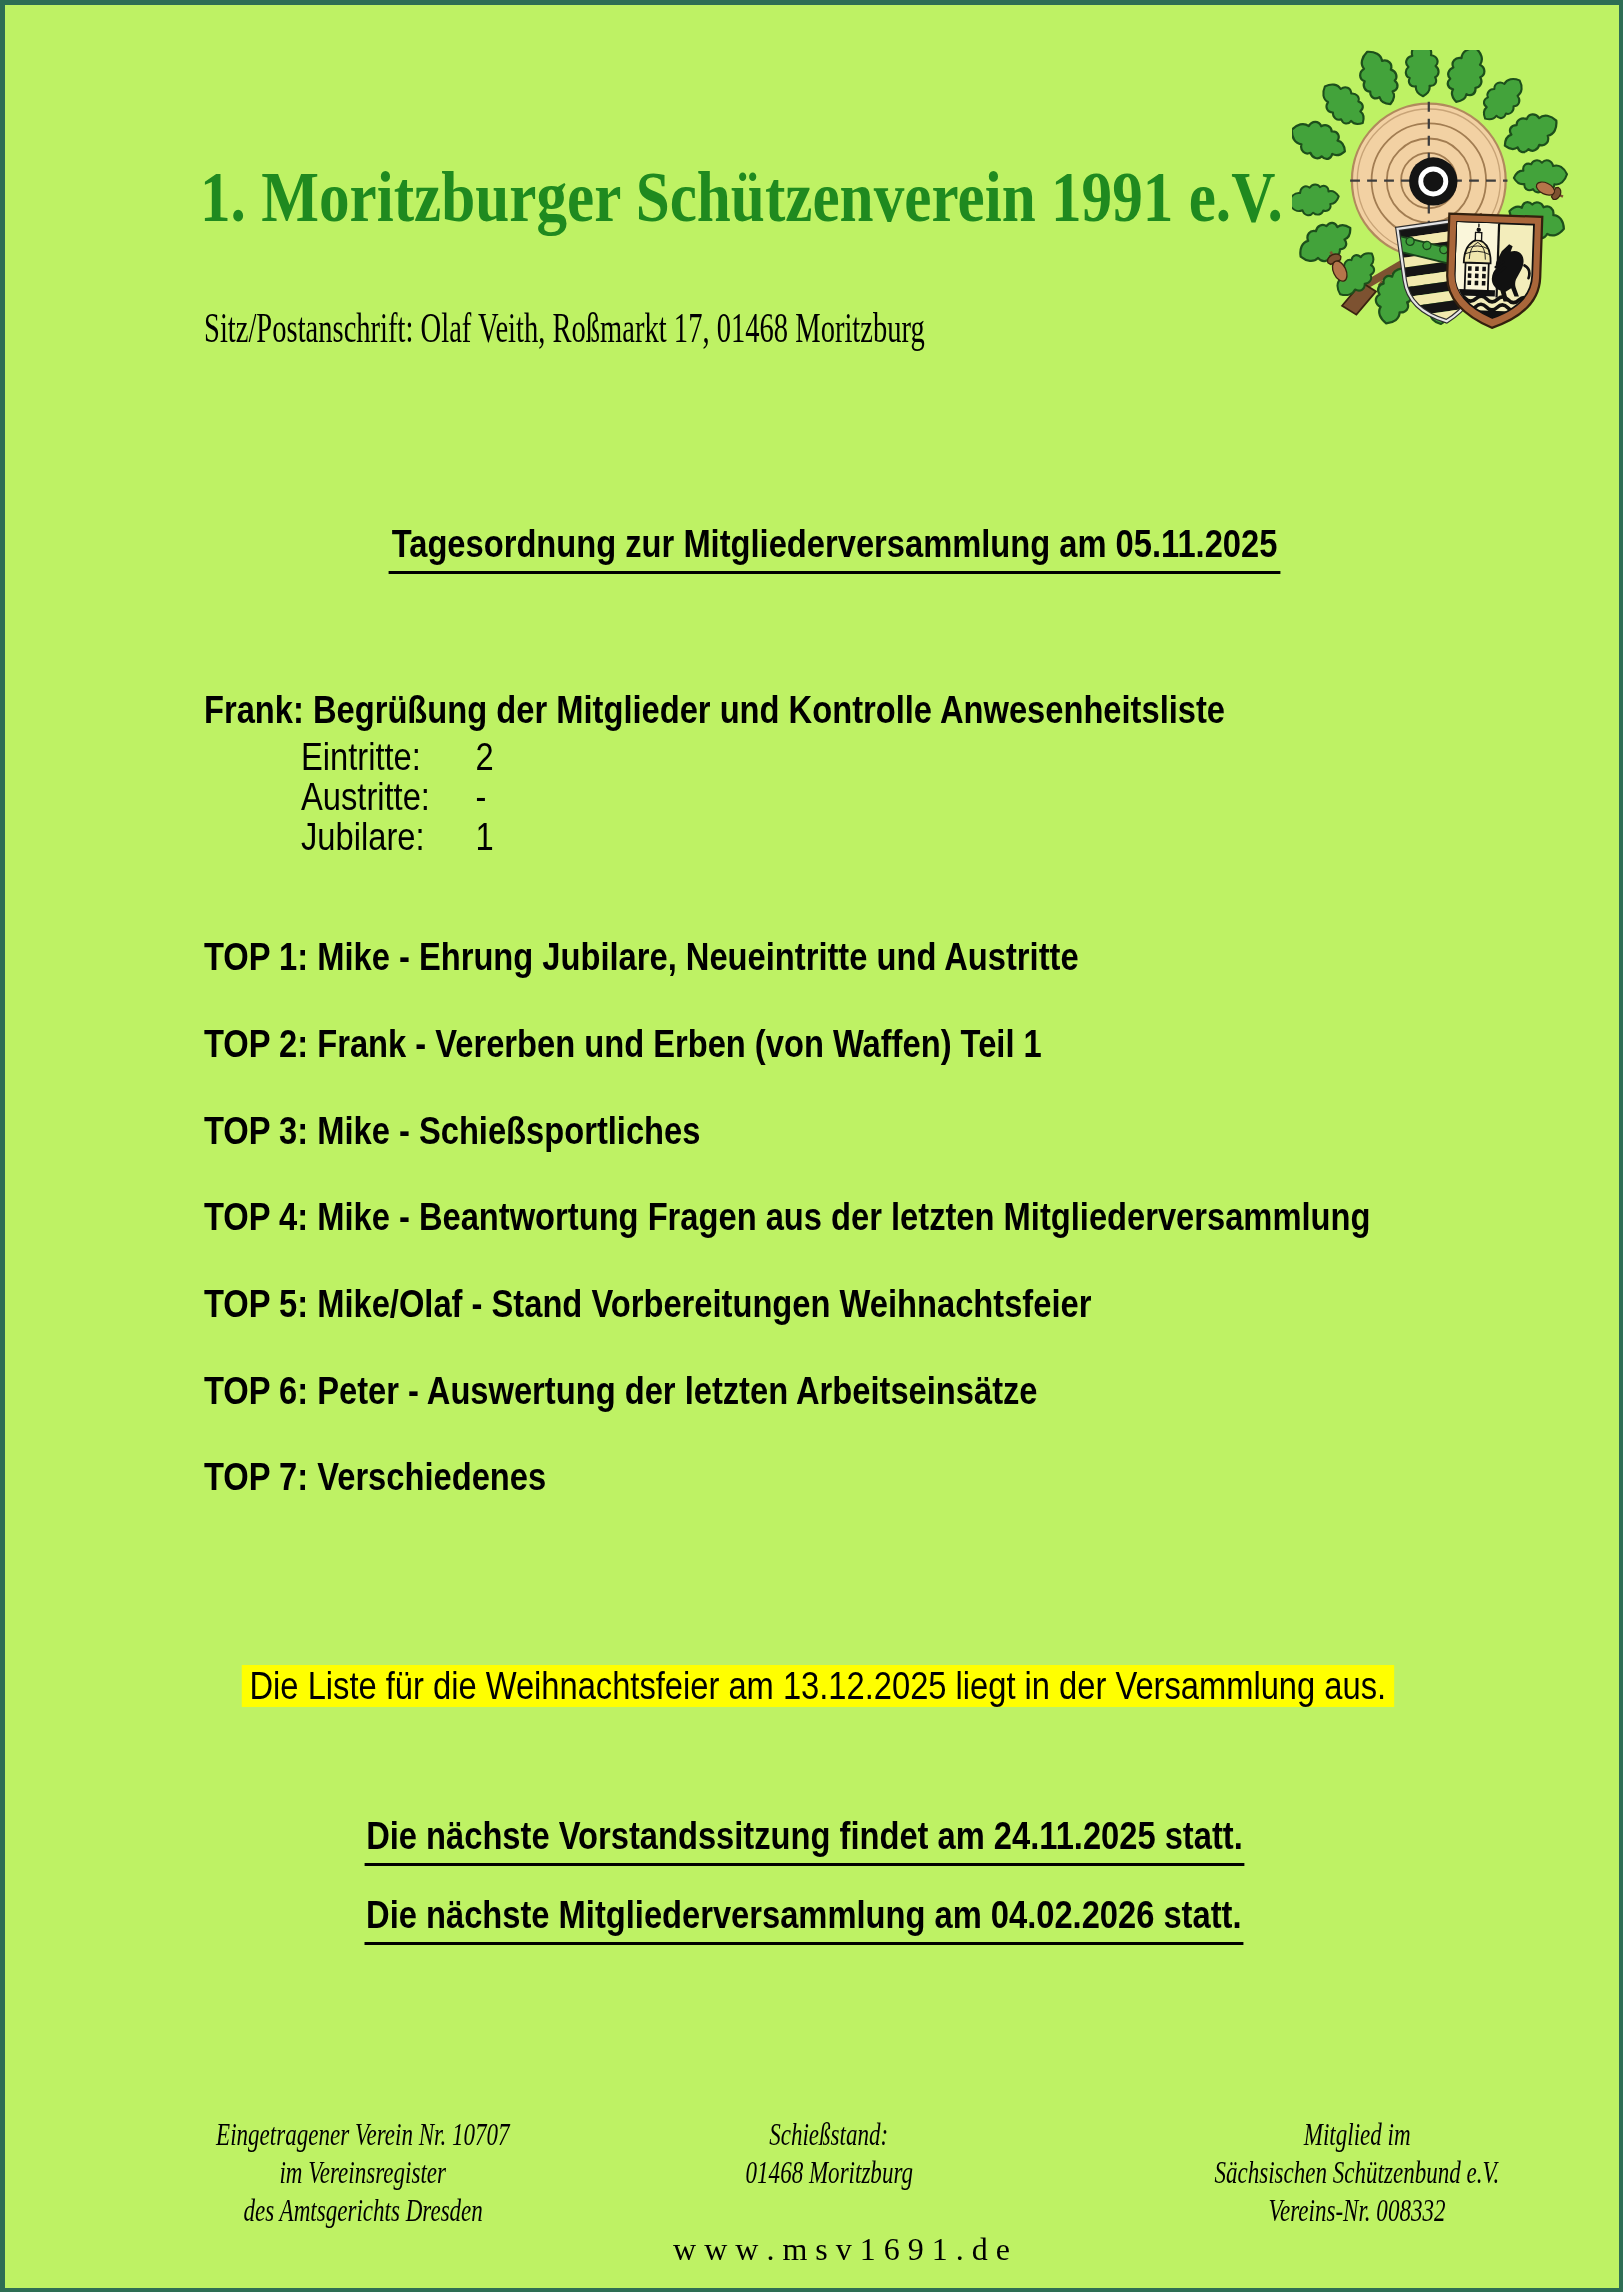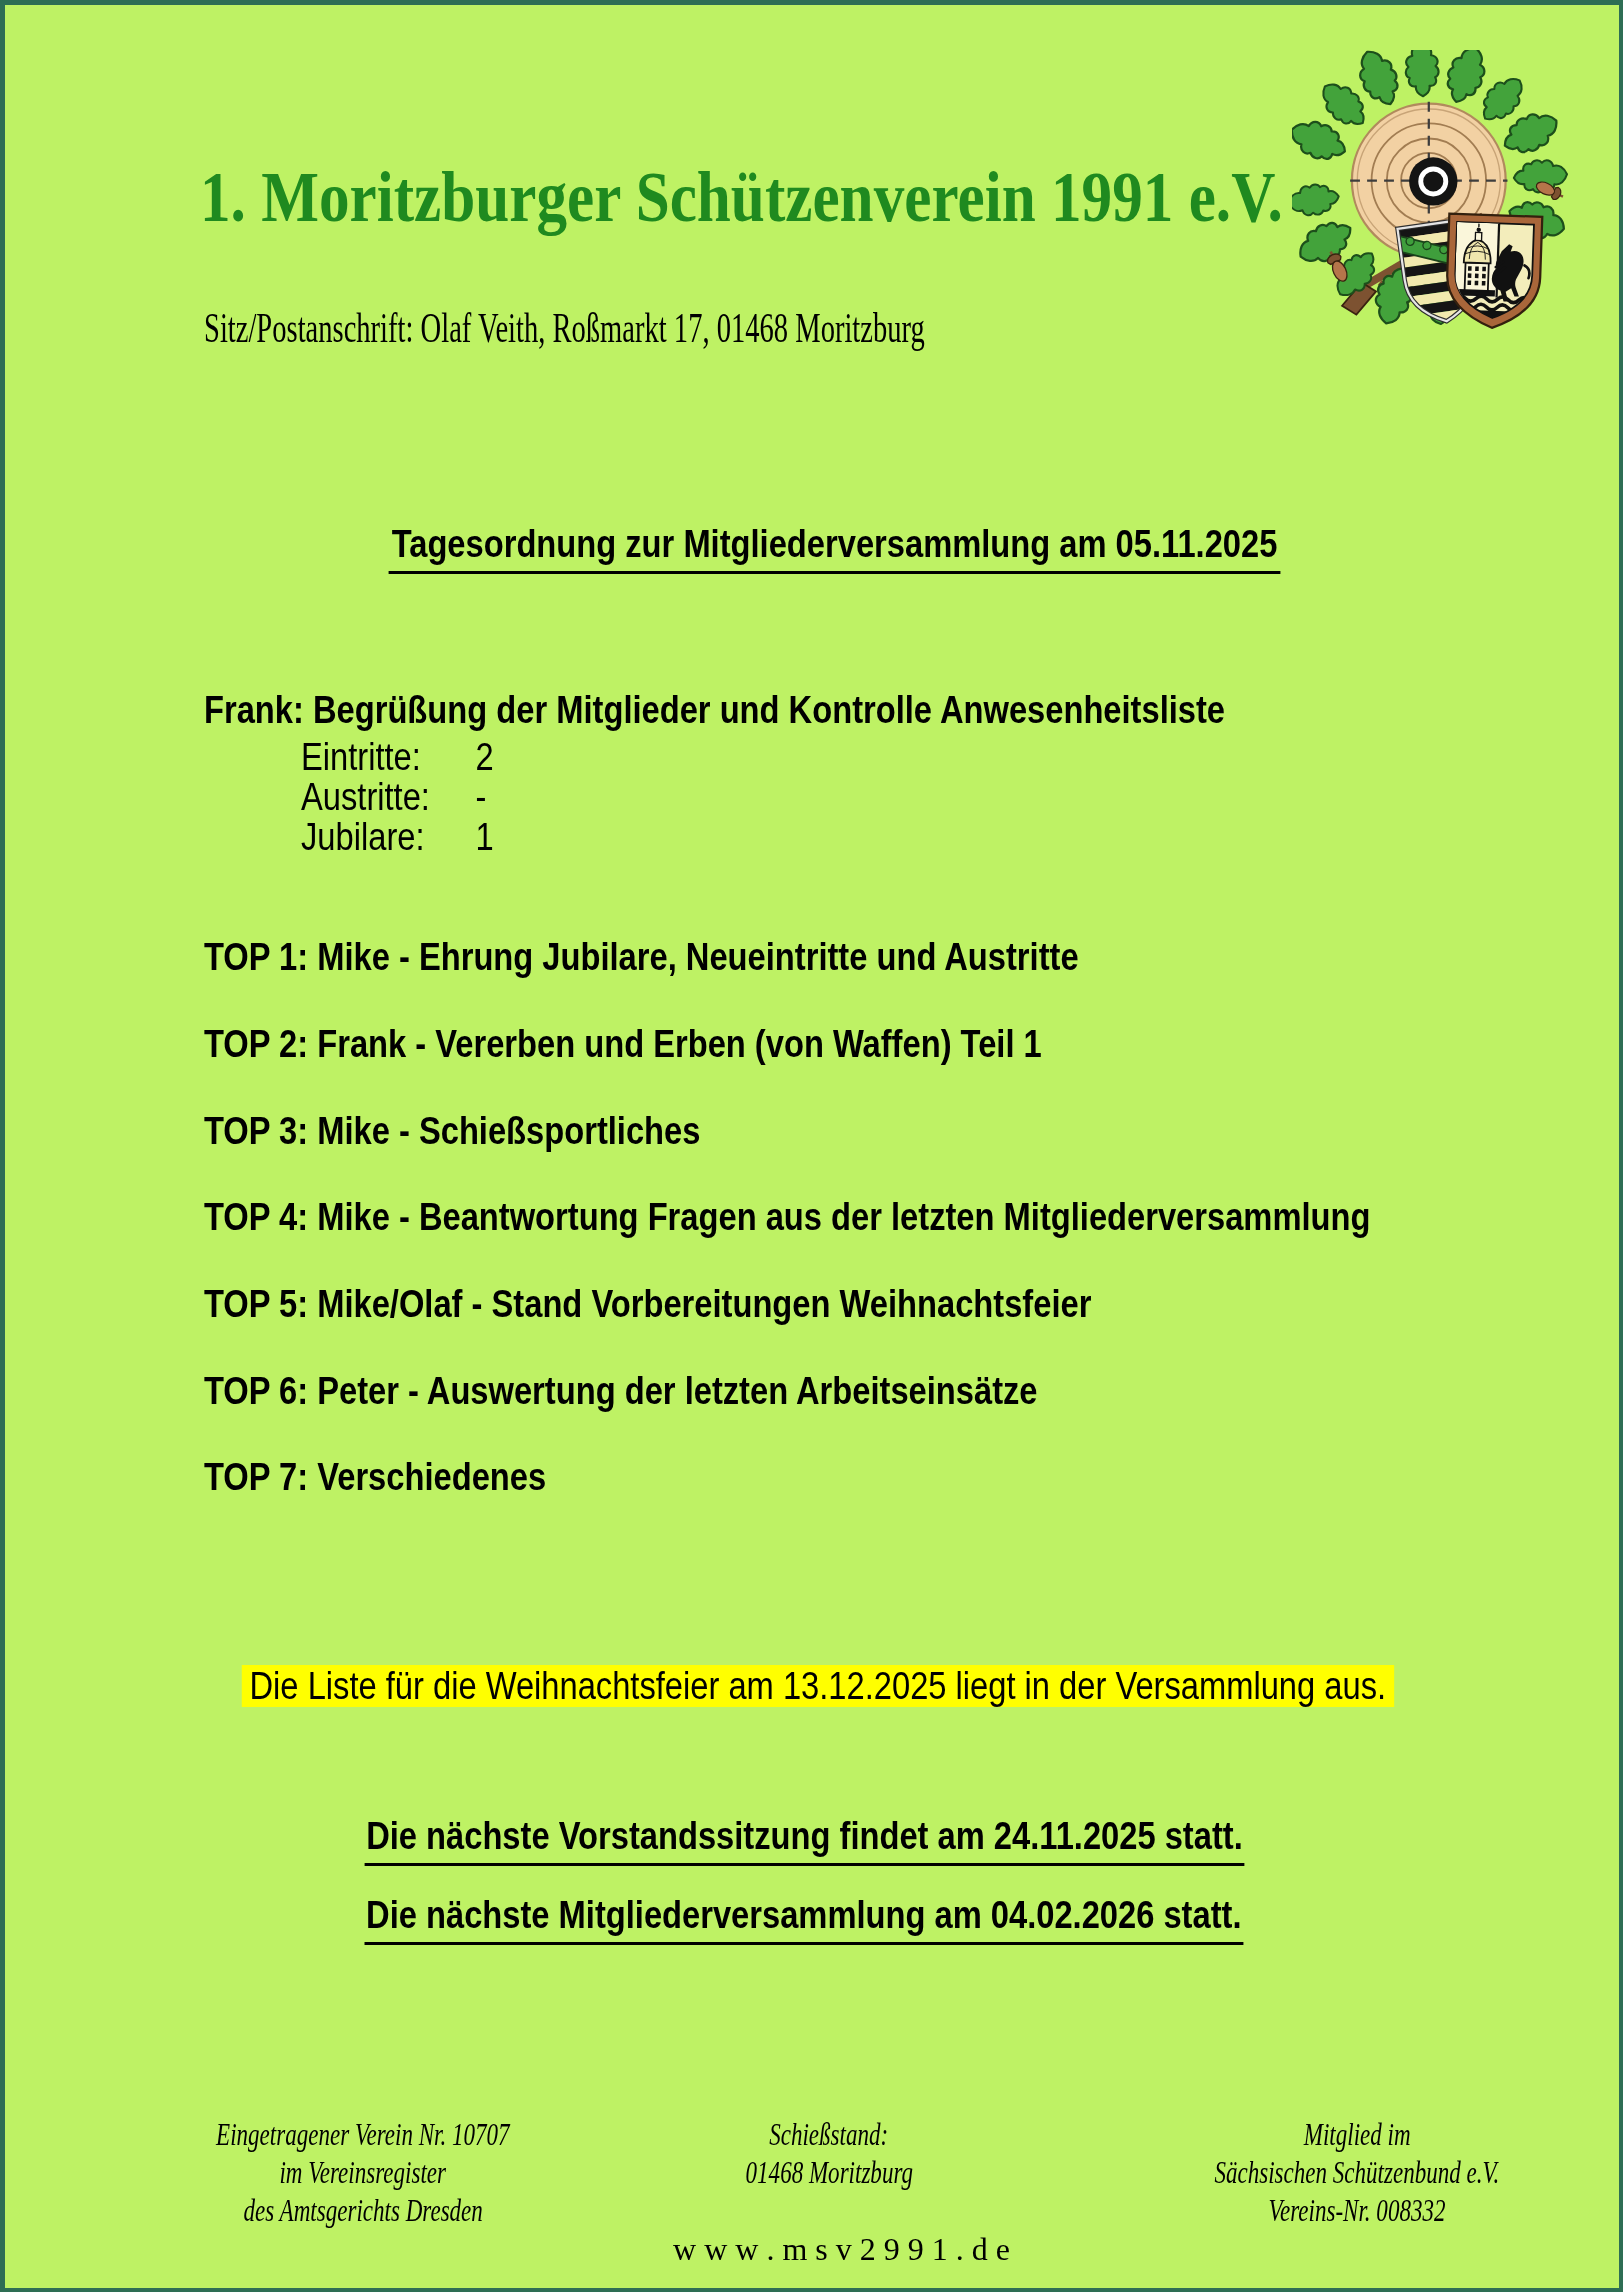--- a/index.html
+++ b/index.html
@@ -247,17 +247,17 @@
     <div><span class="t">Schießstand:</span></div>
     <div><span class="t">01468 Moritzburg</span></div>
   </div>
   <div class="abs footer-col" style="left:1128px">
     <div><span class="t">Mitglied im</span></div>
     <div><span class="t">Sächsischen Schützenbund e.V.</span></div>
     <div><span class="t">Vereins-Nr. 008332</span></div>
   </div>
 
   <div class="abs website-row">
-    <span>w w w . m s v 2 9 9 1 . d e</span>
+    <span>w w w . m s v 1 6 9 1 . d e</span>
   </div>
 
 </div>
 
 
 </body></html>

